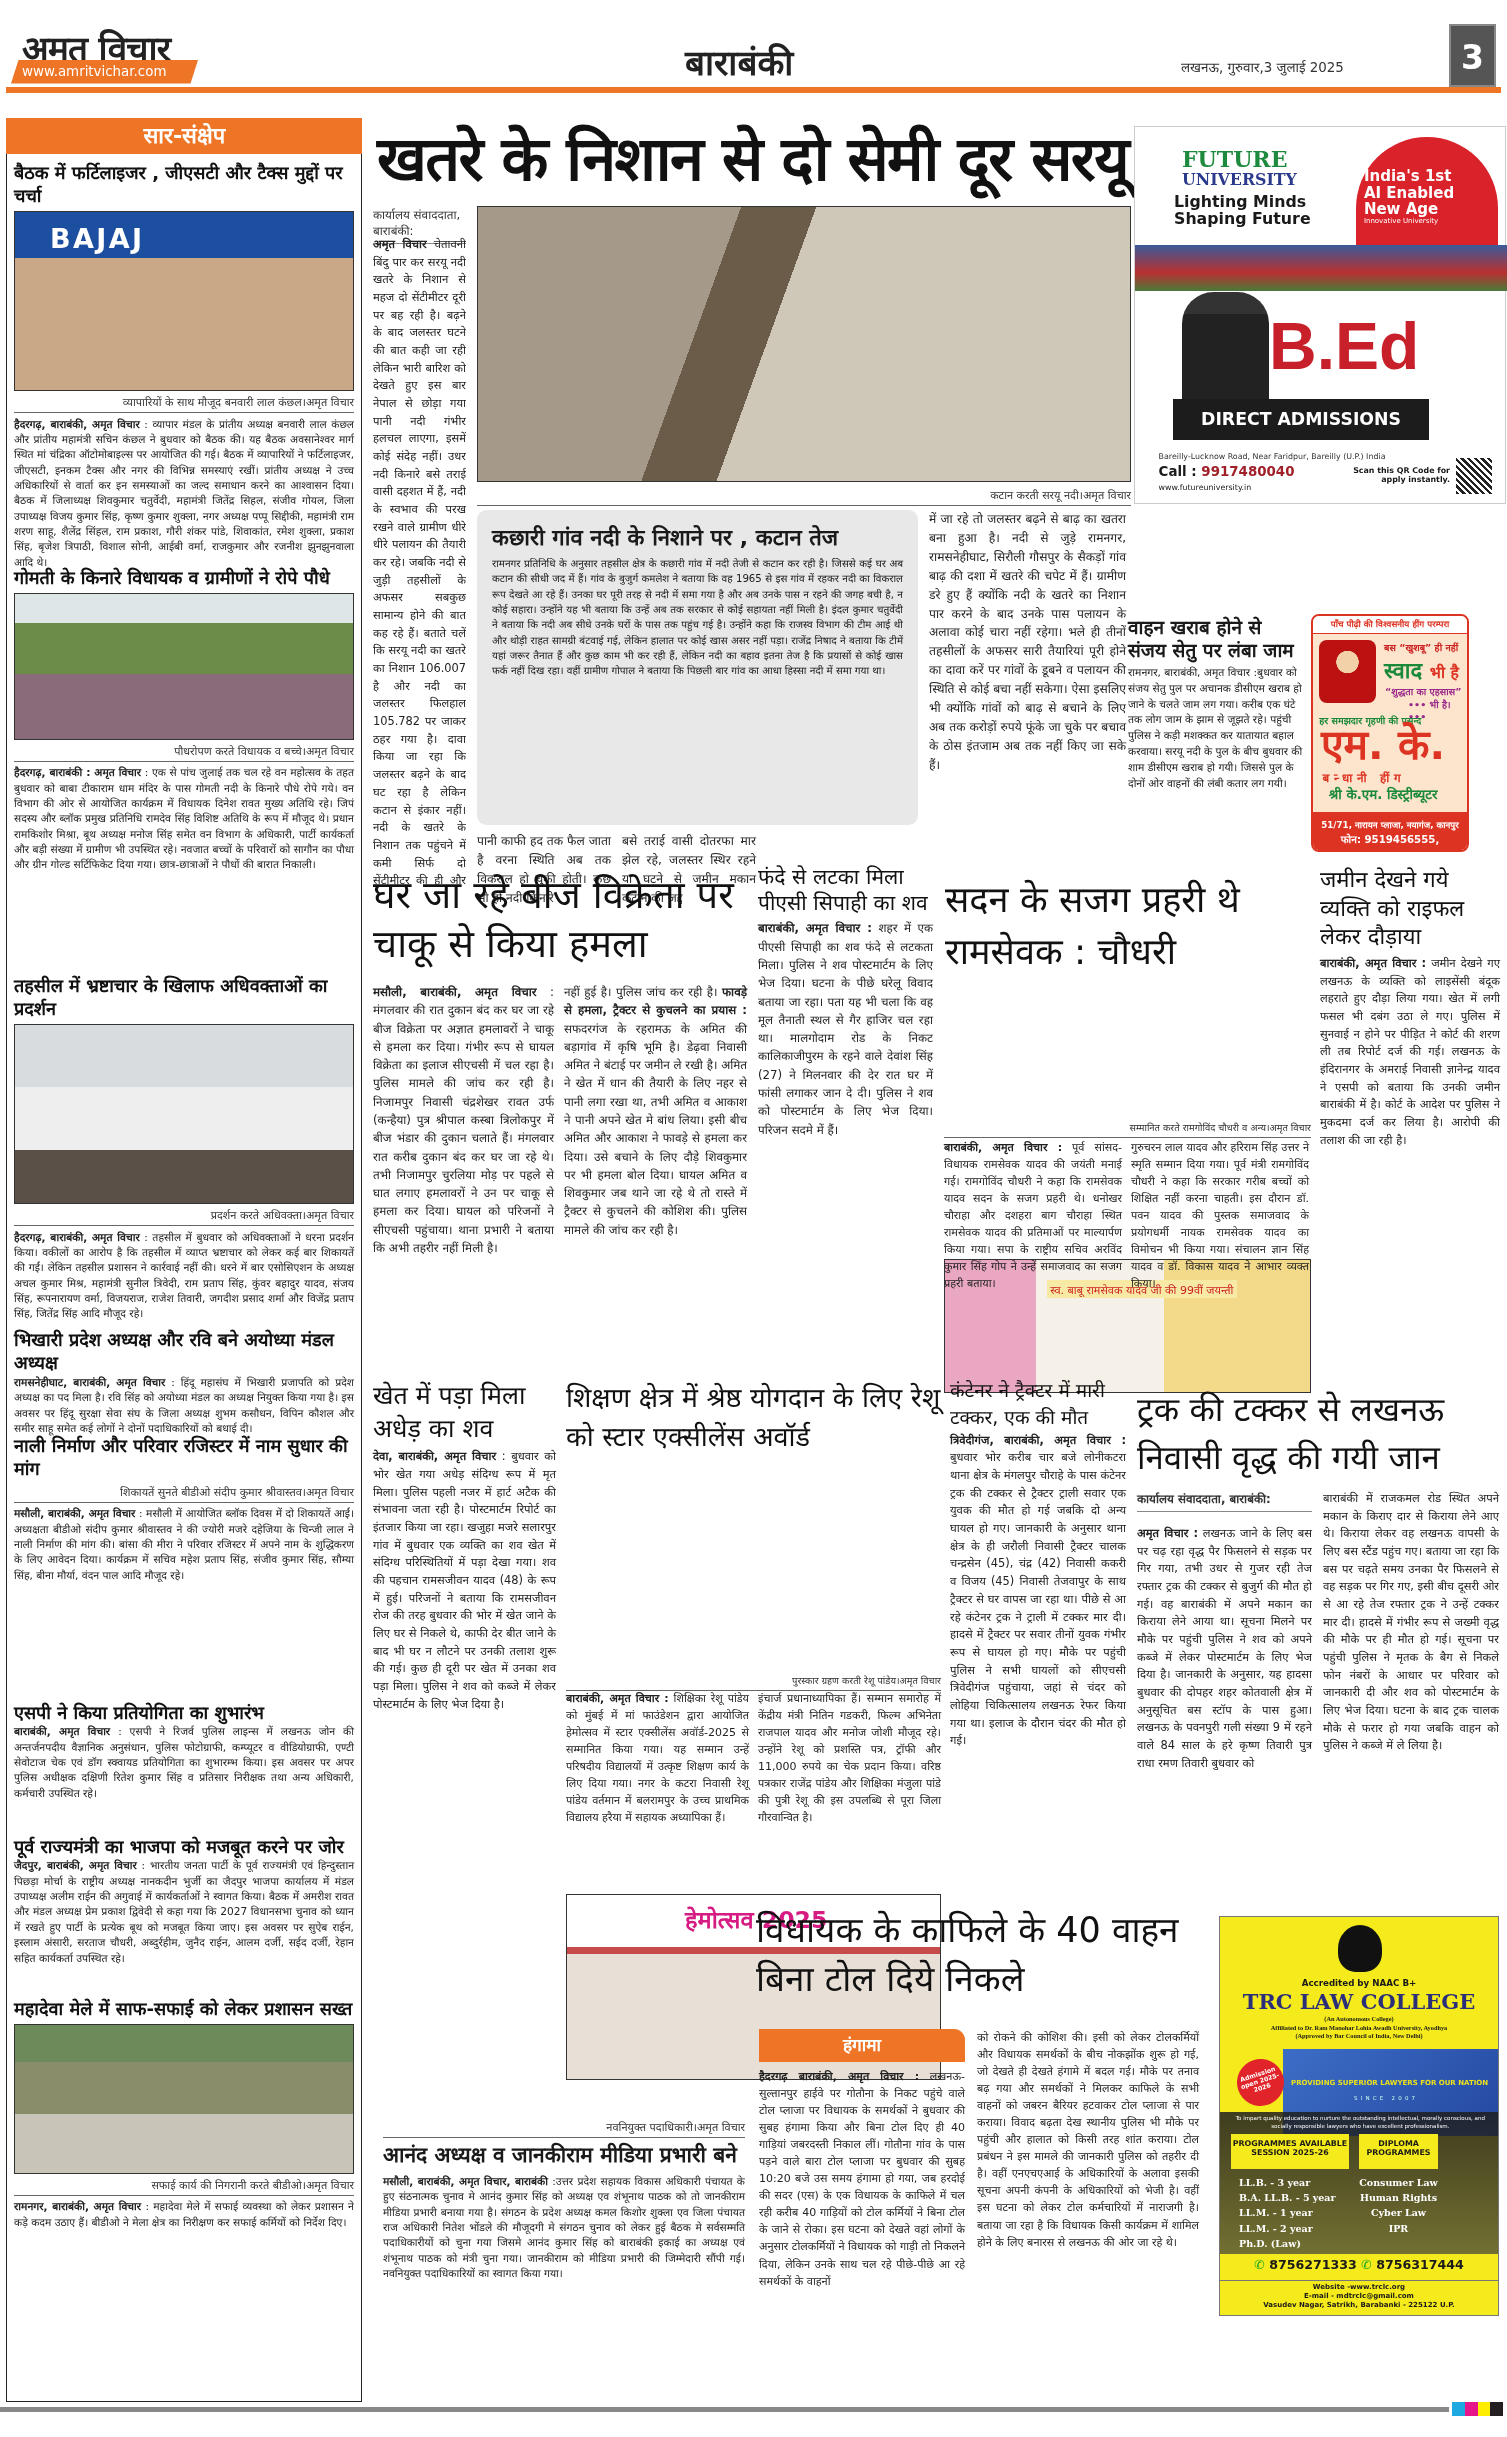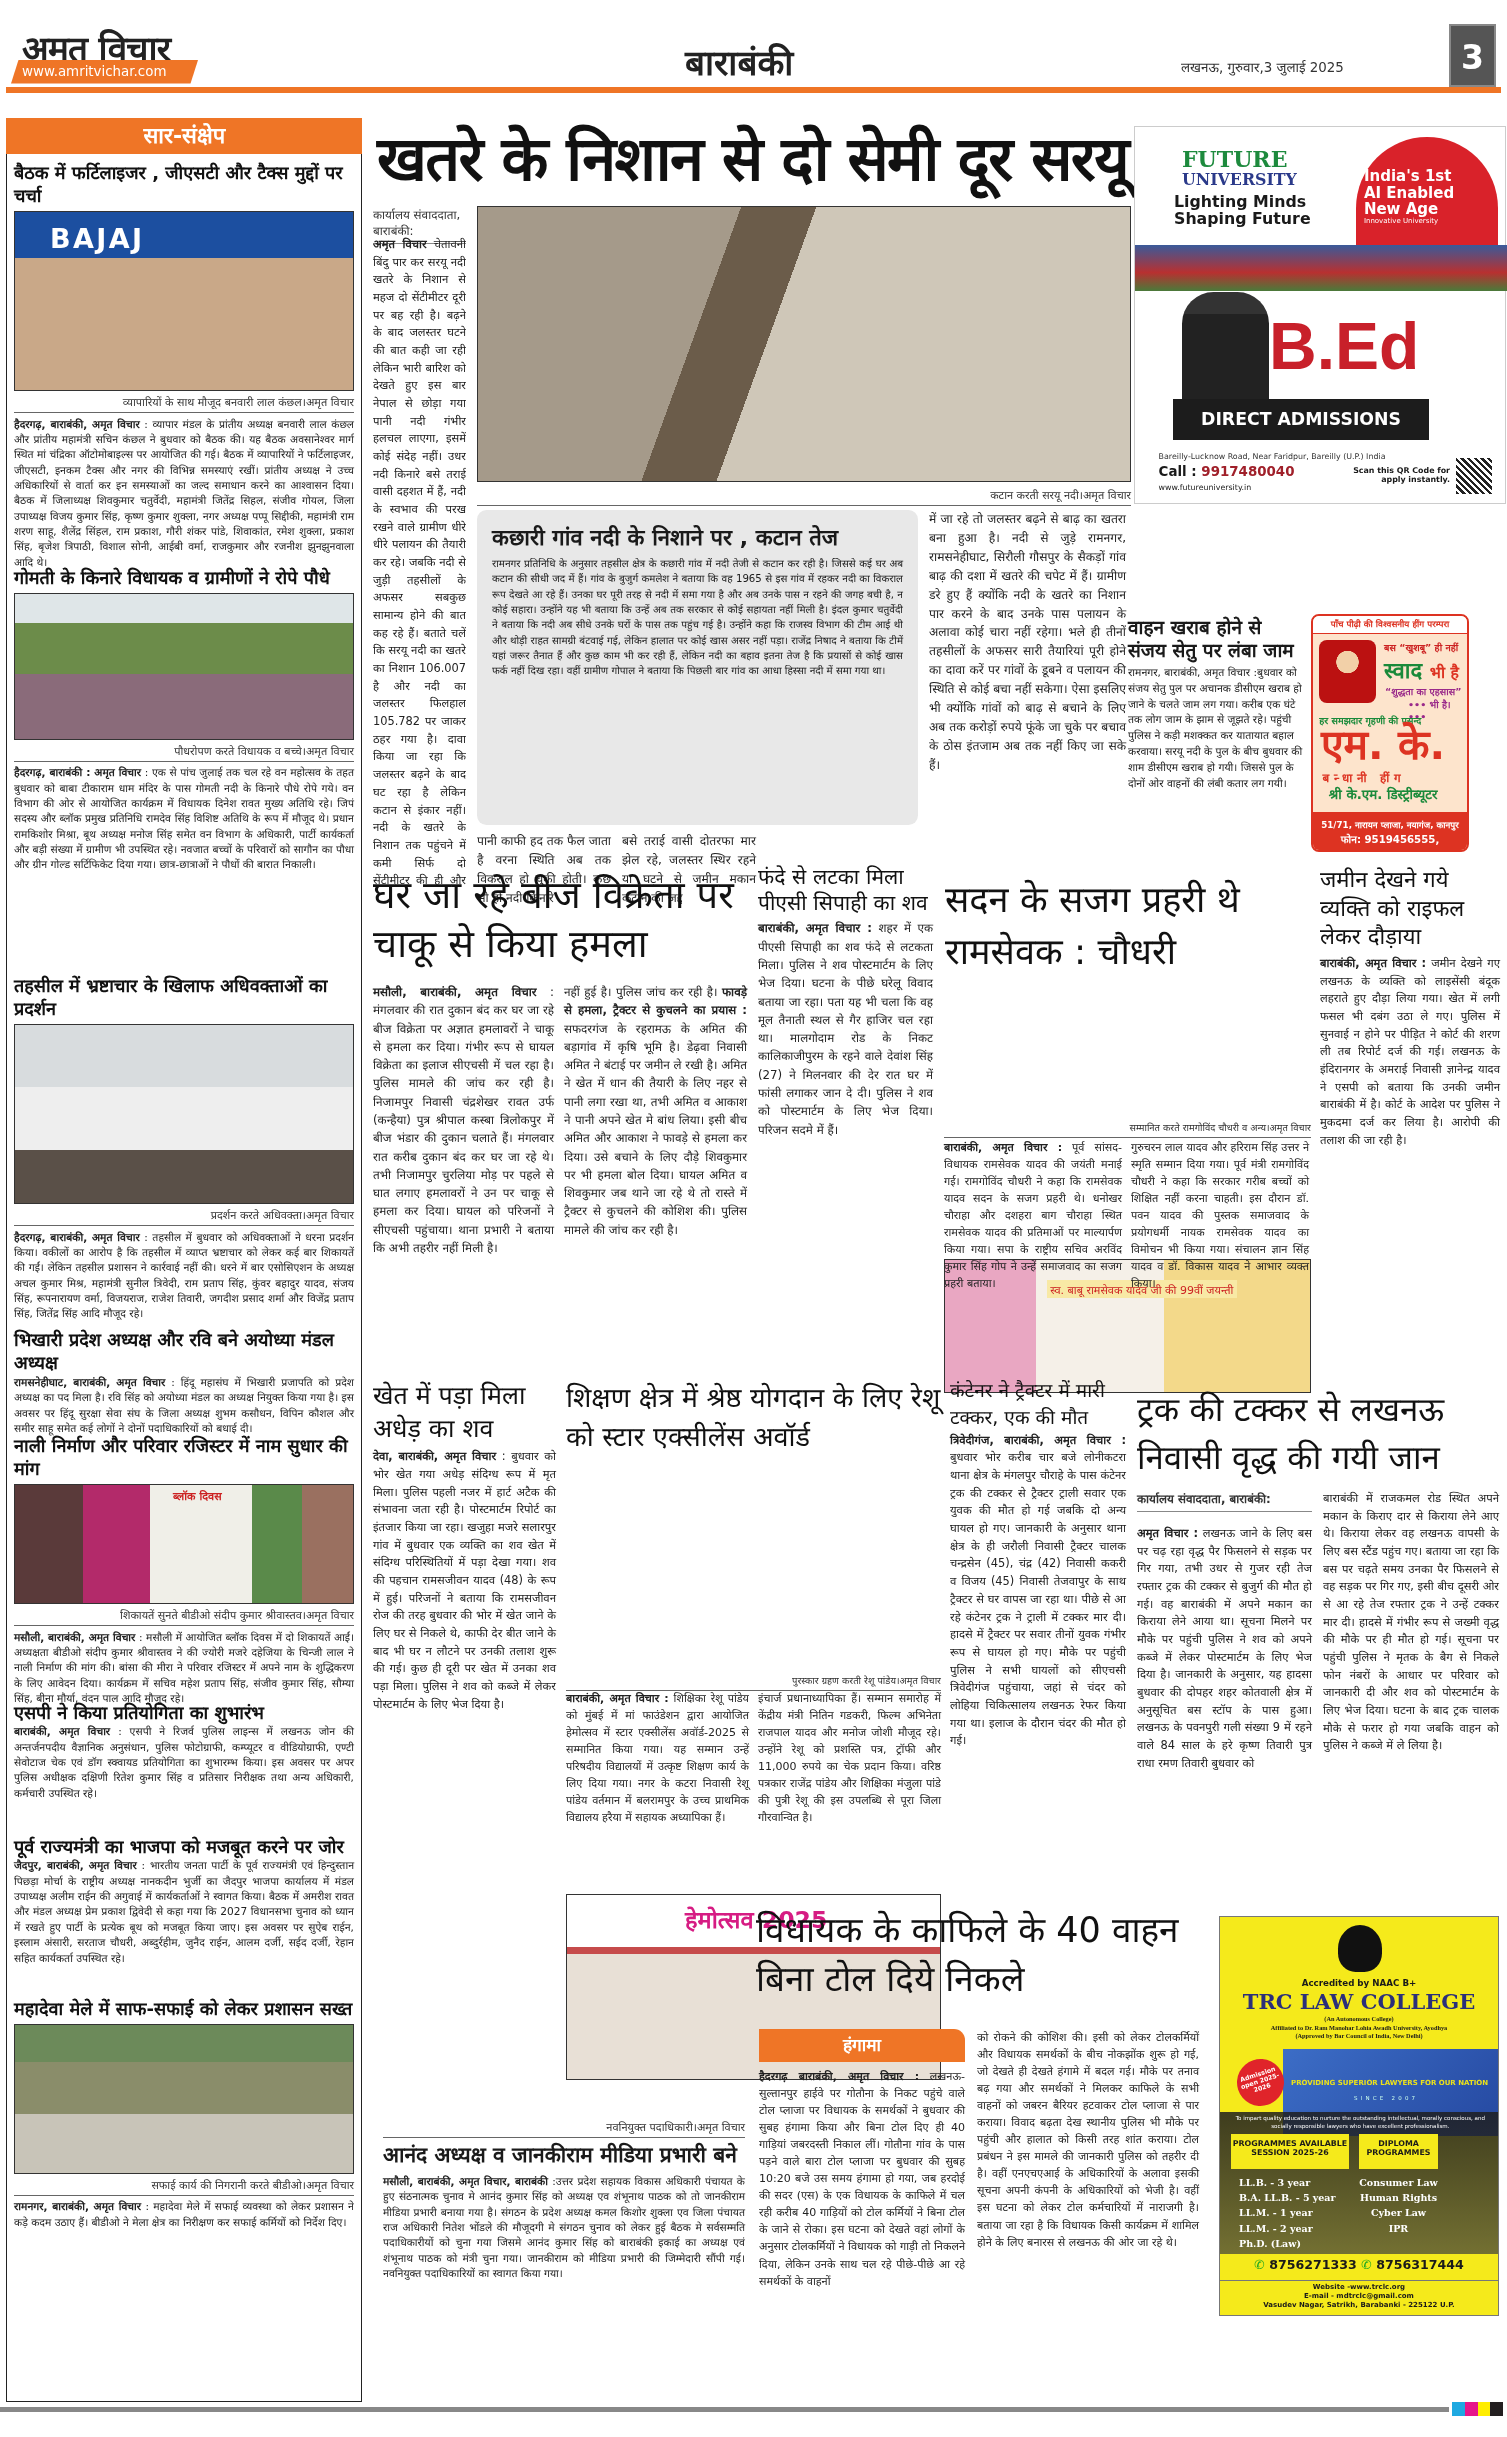--- a/index.html
+++ b/index.html
@@ -75,23 +75,20 @@
   <div class="brief-body" style="margin-top:3.2px"><span class="lead-bold">हैदरगढ़, बाराबंकी, अमृत विचार</span> <span>: तहसील में बुधवार को अधिवक्ताओं ने धरना प्रदर्शन किया। वकीलों का आरोप है कि तहसील में व्याप्त भ्रष्टाचार को लेकर कई बार शिकायतें की गईं। लेकिन तहसील प्रशासन ने कार्रवाई नहीं की। धरने में बार एसोसिएशन के अध्यक्ष अचल कुमार मिश्र, महामंत्री सुनील त्रिवेदी, राम प्रताप सिंह, कुंवर बहादुर यादव, संजय सिंह, रूपनारायण वर्मा, विजयराज, राजेश तिवारी, जगदीश प्रसाद शर्मा और विजेंद्र प्रताप सिंह, जितेंद्र सिंह आदि मौजूद रहे।</span></div>
 </div>
 
 <div class="abs" style="left:14px;top:1328px;width:340px">
   <div class="brief-title">भिखारी प्रदेश अध्यक्ष और रवि बने अयोध्या मंडल अध्यक्ष</div>
   <div class="brief-body"><span class="lead-bold">रामसनेहीघाट, बाराबंकी, अमृत विचार</span> <span>: हिंदू महासंघ में भिखारी प्रजापति को प्रदेश अध्यक्ष का पद मिला है। रवि सिंह को अयोध्या मंडल का अध्यक्ष नियुक्त किया गया है। इस अवसर पर हिंदू सुरक्षा सेवा संघ के जिला अध्यक्ष शुभम कसौधन, विपिन कौशल और समीर साहू समेत कई लोगों ने दोनों पदाधिकारियों को बधाई दी।</span></div>
 </div>
 
 <div class="abs" style="left:14px;top:1434px;width:340px">
   <div class="brief-title">नाली निर्माण और परिवार रजिस्टर में नाम सुधार की मांग</div>
-  <div class="photo" style="height:120px;margin-top:3.2px;background:linear-gradient(90deg,#5a3a3a 0 20%,#b32a6a 20% 40%,#f0efe8 40% 70%,#5a8a4a 70% 85%,#9a7060 85%)">
-    <span style="position:absolute;left:158px;top:3.2px;color:#c22;font-size:11px;font-weight:bold">ब्लॉक दिवस</span>
-  </div>
   <div class="caption">
       <span>शिकायतें सुनते बीडीओ संदीप कुमार श्रीवास्तव।</span>
       <span>अमृत विचार</span>
     </div>
   <div class="brief-body" style="margin-top:3.2px"><span class="lead-bold">मसौली, बाराबंकी, अमृत विचार</span> <span>: मसौली में आयोजित ब्लॉक दिवस में दो शिकायतें आईं। अध्यक्षता बीडीओ संदीप कुमार श्रीवास्तव ने की ज्योरी मजरे दहेजिया के चिन्जी लाल ने नाली निर्माण की मांग की। बांसा की मीरा ने परिवार रजिस्टर में अपने नाम के शुद्धिकरण के लिए आवेदन दिया। कार्यक्रम में सचिव महेश प्रताप सिंह, संजीव कुमार सिंह, सौम्या सिंह, बीना मौर्या, वंदन पाल आदि मौजूद रहे।</span></div>
 </div>
 
 <div class="abs" style="left:14px;top:1701px;width:340px">
   <div class="brief-title">एसपी ने किया प्रतियोगिता का शुभारंभ</div>
   <div class="brief-body"><span class="lead-bold">बाराबंकी, अमृत विचार</span> <span>: एसपी ने रिजर्व पुलिस लाइन्स में लखनऊ जोन की अन्तर्जनपदीय वैज्ञानिक अनुसंधान, पुलिस फोटोग्राफी, कम्प्यूटर व वीडियोग्राफी, एण्टी सेवोटाज चेक एवं डॉग स्क्वायड प्रतियोगिता का शुभारम्भ किया। इस अवसर पर अपर पुलिस अधीक्षक दक्षिणी रितेश कुमार सिंह व प्रतिसार निरीक्षक तथा अन्य अधिकारी, कर्मचारी उपस्थित रहे।</span></div>

